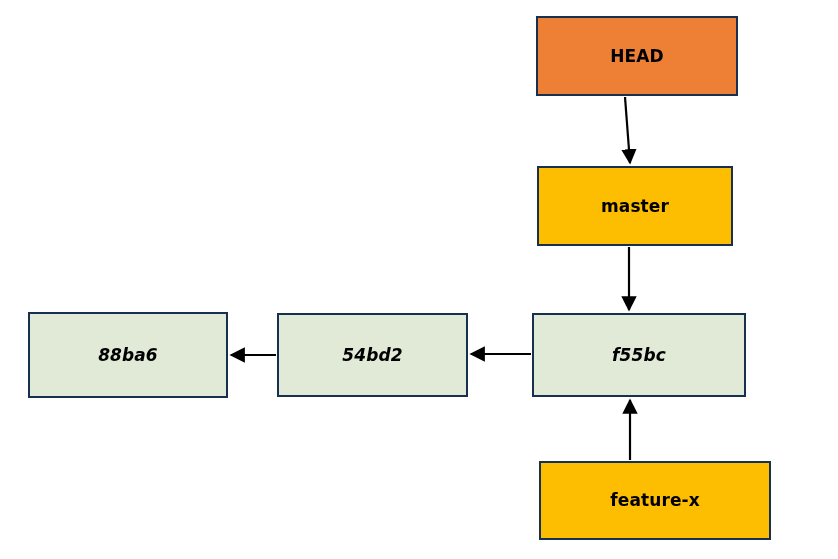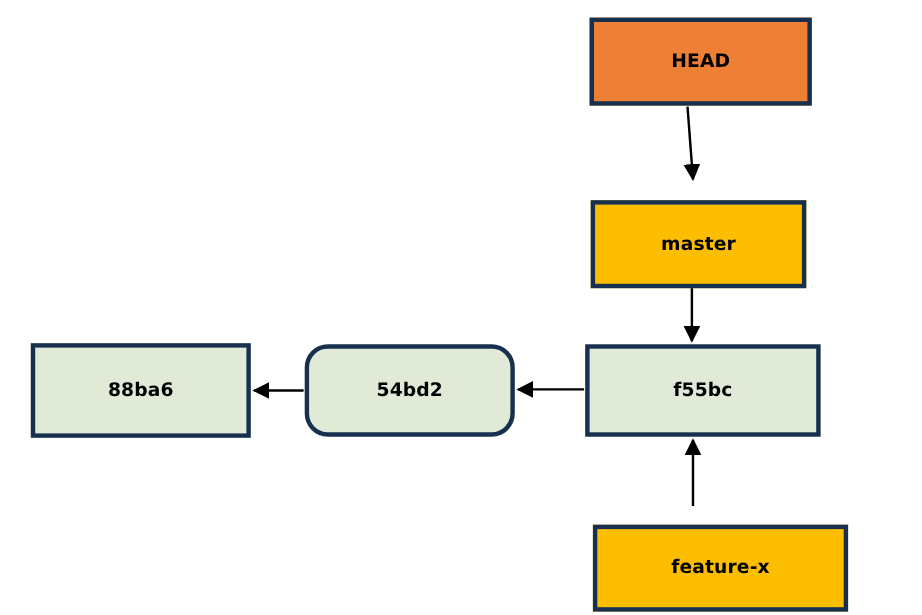--- a/index.html
+++ b/index.html
@@ -13,45 +13,45 @@
   #diagram-canvas {
     position: relative;
     width: 838px;
     height: 559px;
     background: #ffffff;
     overflow: hidden;
   }
   .node {
     position: absolute;
     box-sizing: border-box;
-    border: 4px solid #b91c1c;
+    border: 2px solid #b91c1c;
     display: flex;
     align-items: center;
     justify-content: center;
     z-index: 2;
   }
   .node-label {
     font-family: "DejaVu Sans", "Liberation Sans", sans-serif;
     font-weight: bold;
     font-size: 17px;
     color: #000000;
     letter-spacing: 0.1px;
     line-height: 1;
     white-space: nowrap;
     user-select: none;
   }
   .node.ref-head {
     background: #ed8034;
   }
   .node.ref-branch {
     background: #fdbd01;
-    margin-top: 16px;
   }
   .node.commit {
     background: #e0ead6;
+    font-style: italic;
   }
   #edge-layer {
     position: absolute;
     left: 0;
     top: 0;
     width: 838px;
     height: 559px;
     z-index: 1;
     pointer-events: none;
   }
@@ -81,21 +81,21 @@
   </div>
 
   <div class="node ref-branch" style="left: 537px; top: 166px; width: 196px; height: 80px; background: rgb(253, 189, 1); border-color: rgb(23, 48, 79);">
     <span class="node-label">master</span>
   </div>
 
   <div class="node commit" style="left: 532px; top: 313px; width: 214px; height: 84px; background: rgb(224, 234, 214); border-color: rgb(23, 48, 79);">
     <span class="node-label">f55bc</span>
   </div>
 
-  <div class="node commit" style="left: 277px; top: 313px; width: 191px; height: 84px; background: rgb(224, 234, 214); border-color: rgb(23, 48, 79); border-radius: 21px;">
+  <div class="node commit" style="left: 277px; top: 313px; width: 191px; height: 84px; background: rgb(224, 234, 214); border-color: rgb(23, 48, 79);">
     <span class="node-label">54bd2</span>
   </div>
 
   <div class="node commit" style="left: 28px; top: 312px; width: 200px; height: 86px; background: rgb(224, 234, 214); border-color: rgb(23, 48, 79);">
     <span class="node-label">88ba6</span>
   </div>
 
   <div class="node ref-branch" style="left: 539px; top: 461px; width: 232px; height: 79px; background: rgb(253, 189, 1); border-color: rgb(23, 48, 79);">
     <span class="node-label">feature-x</span>
   </div>

